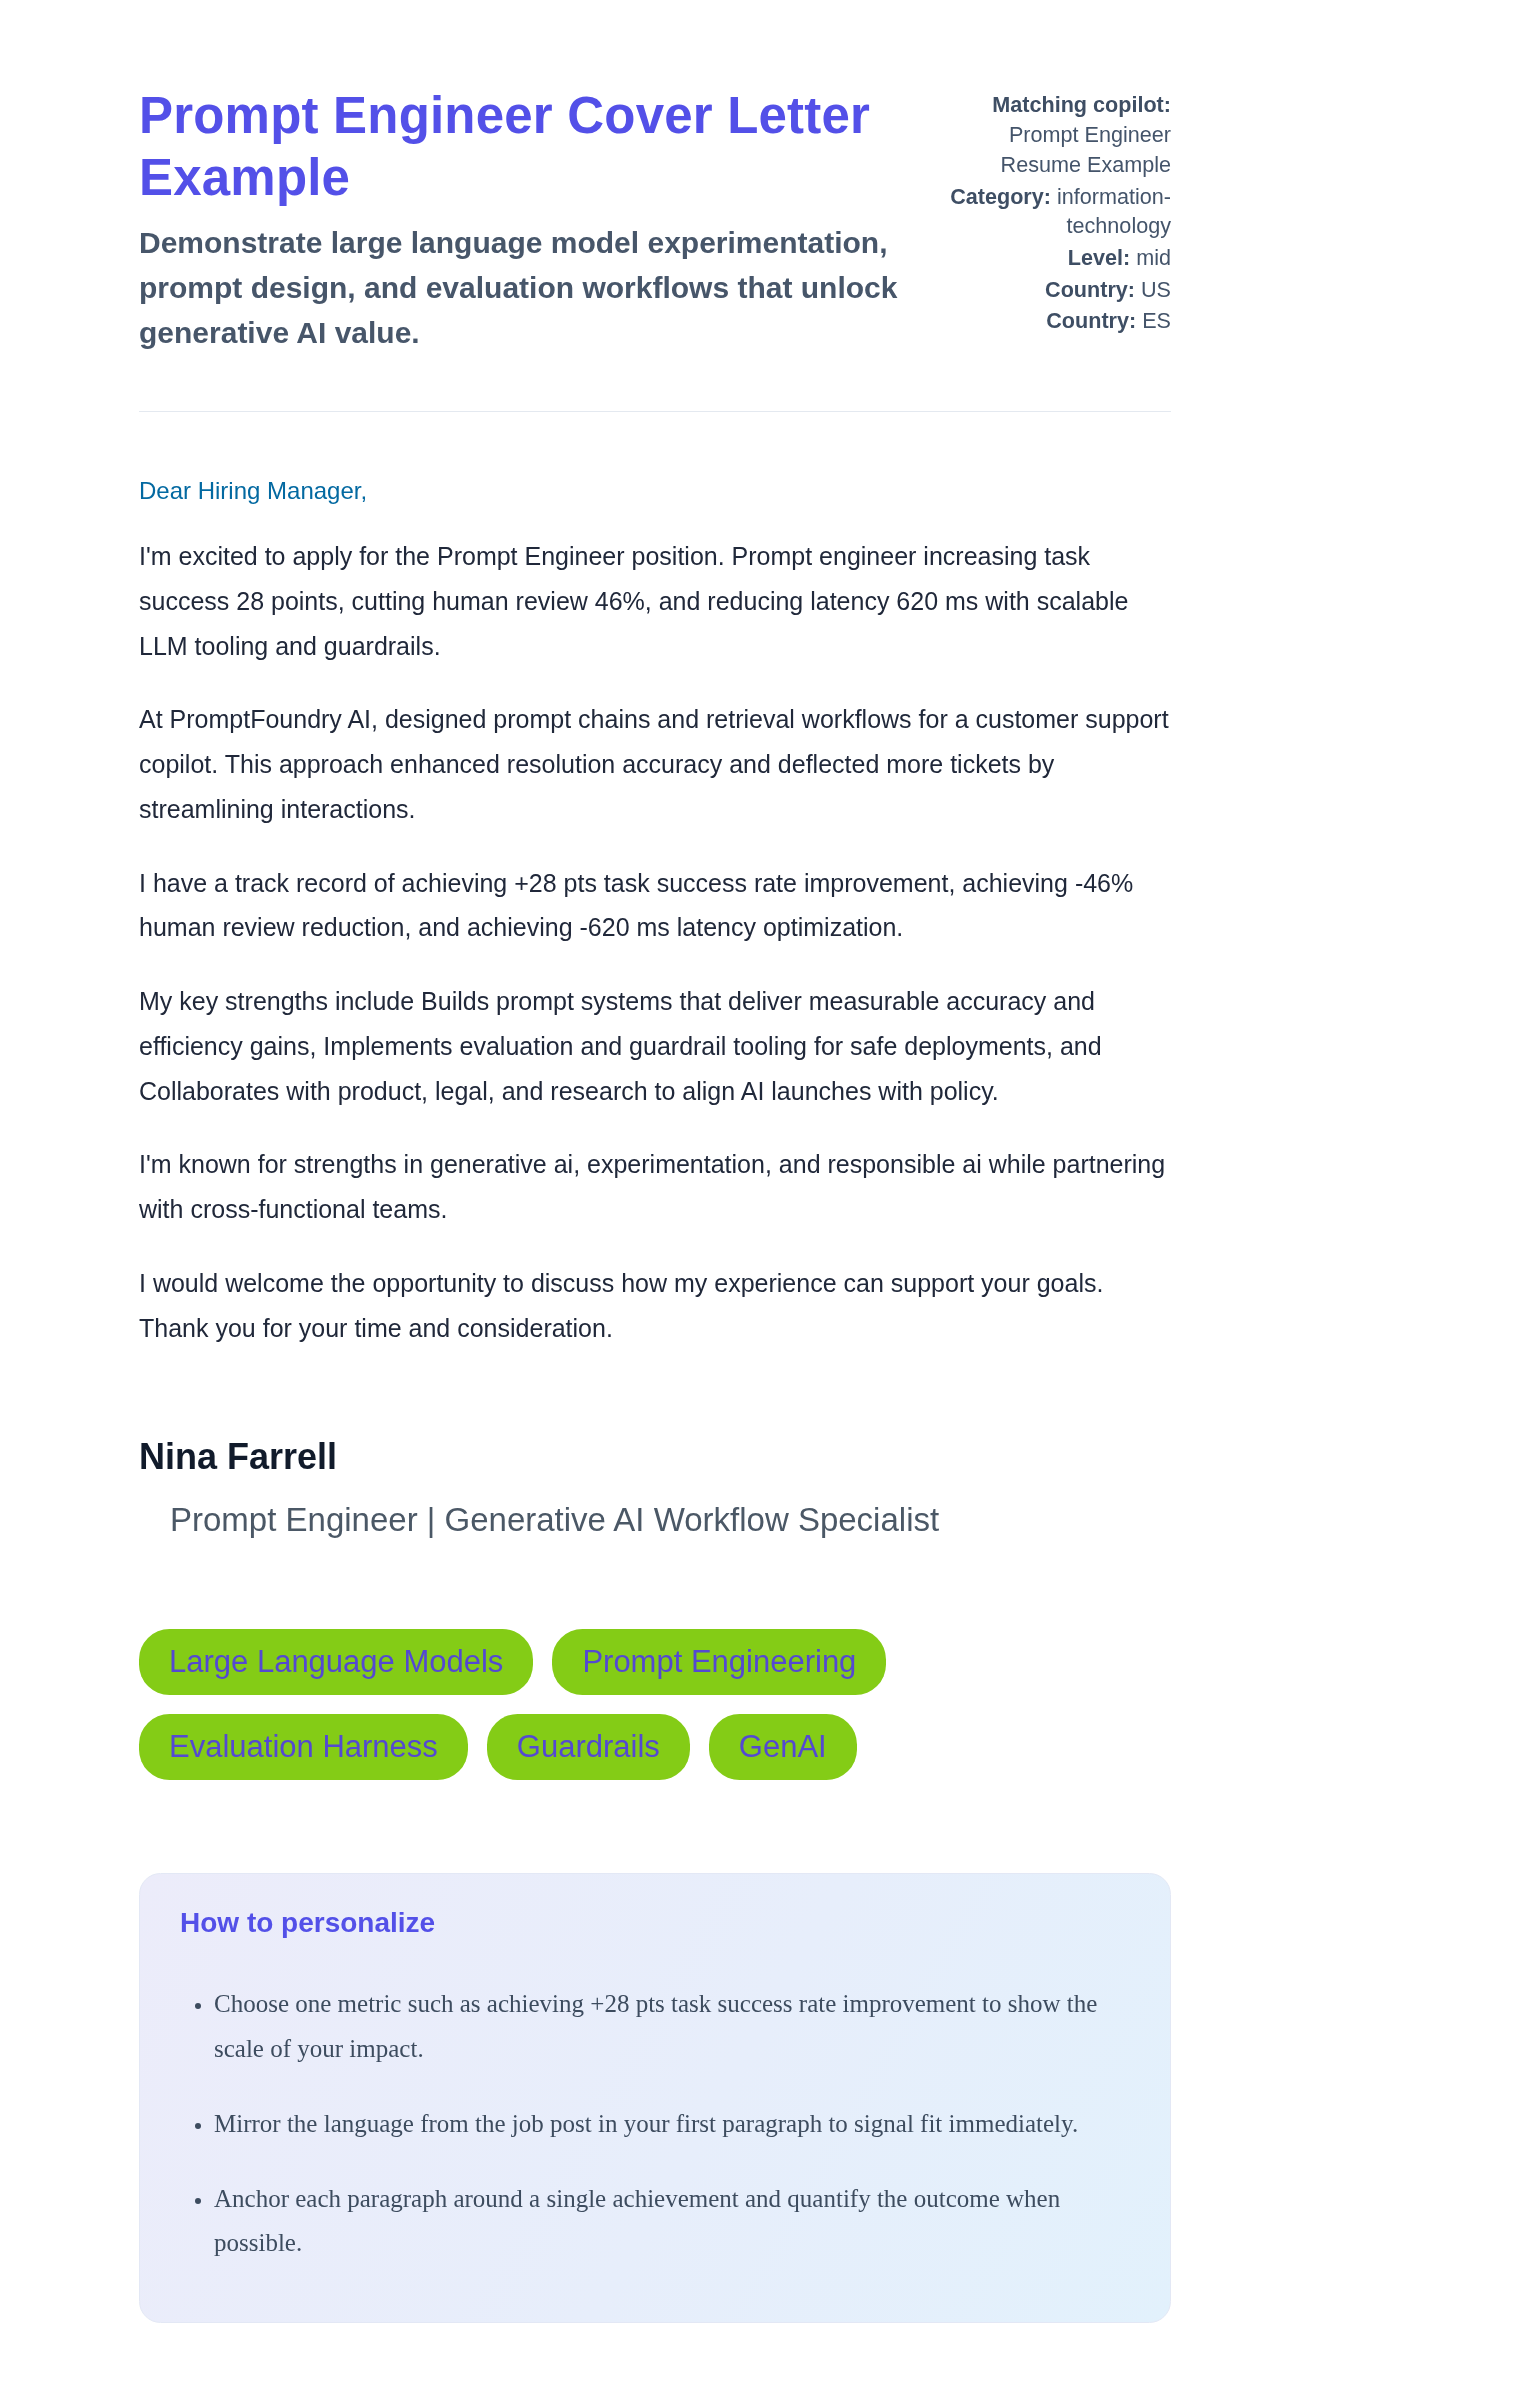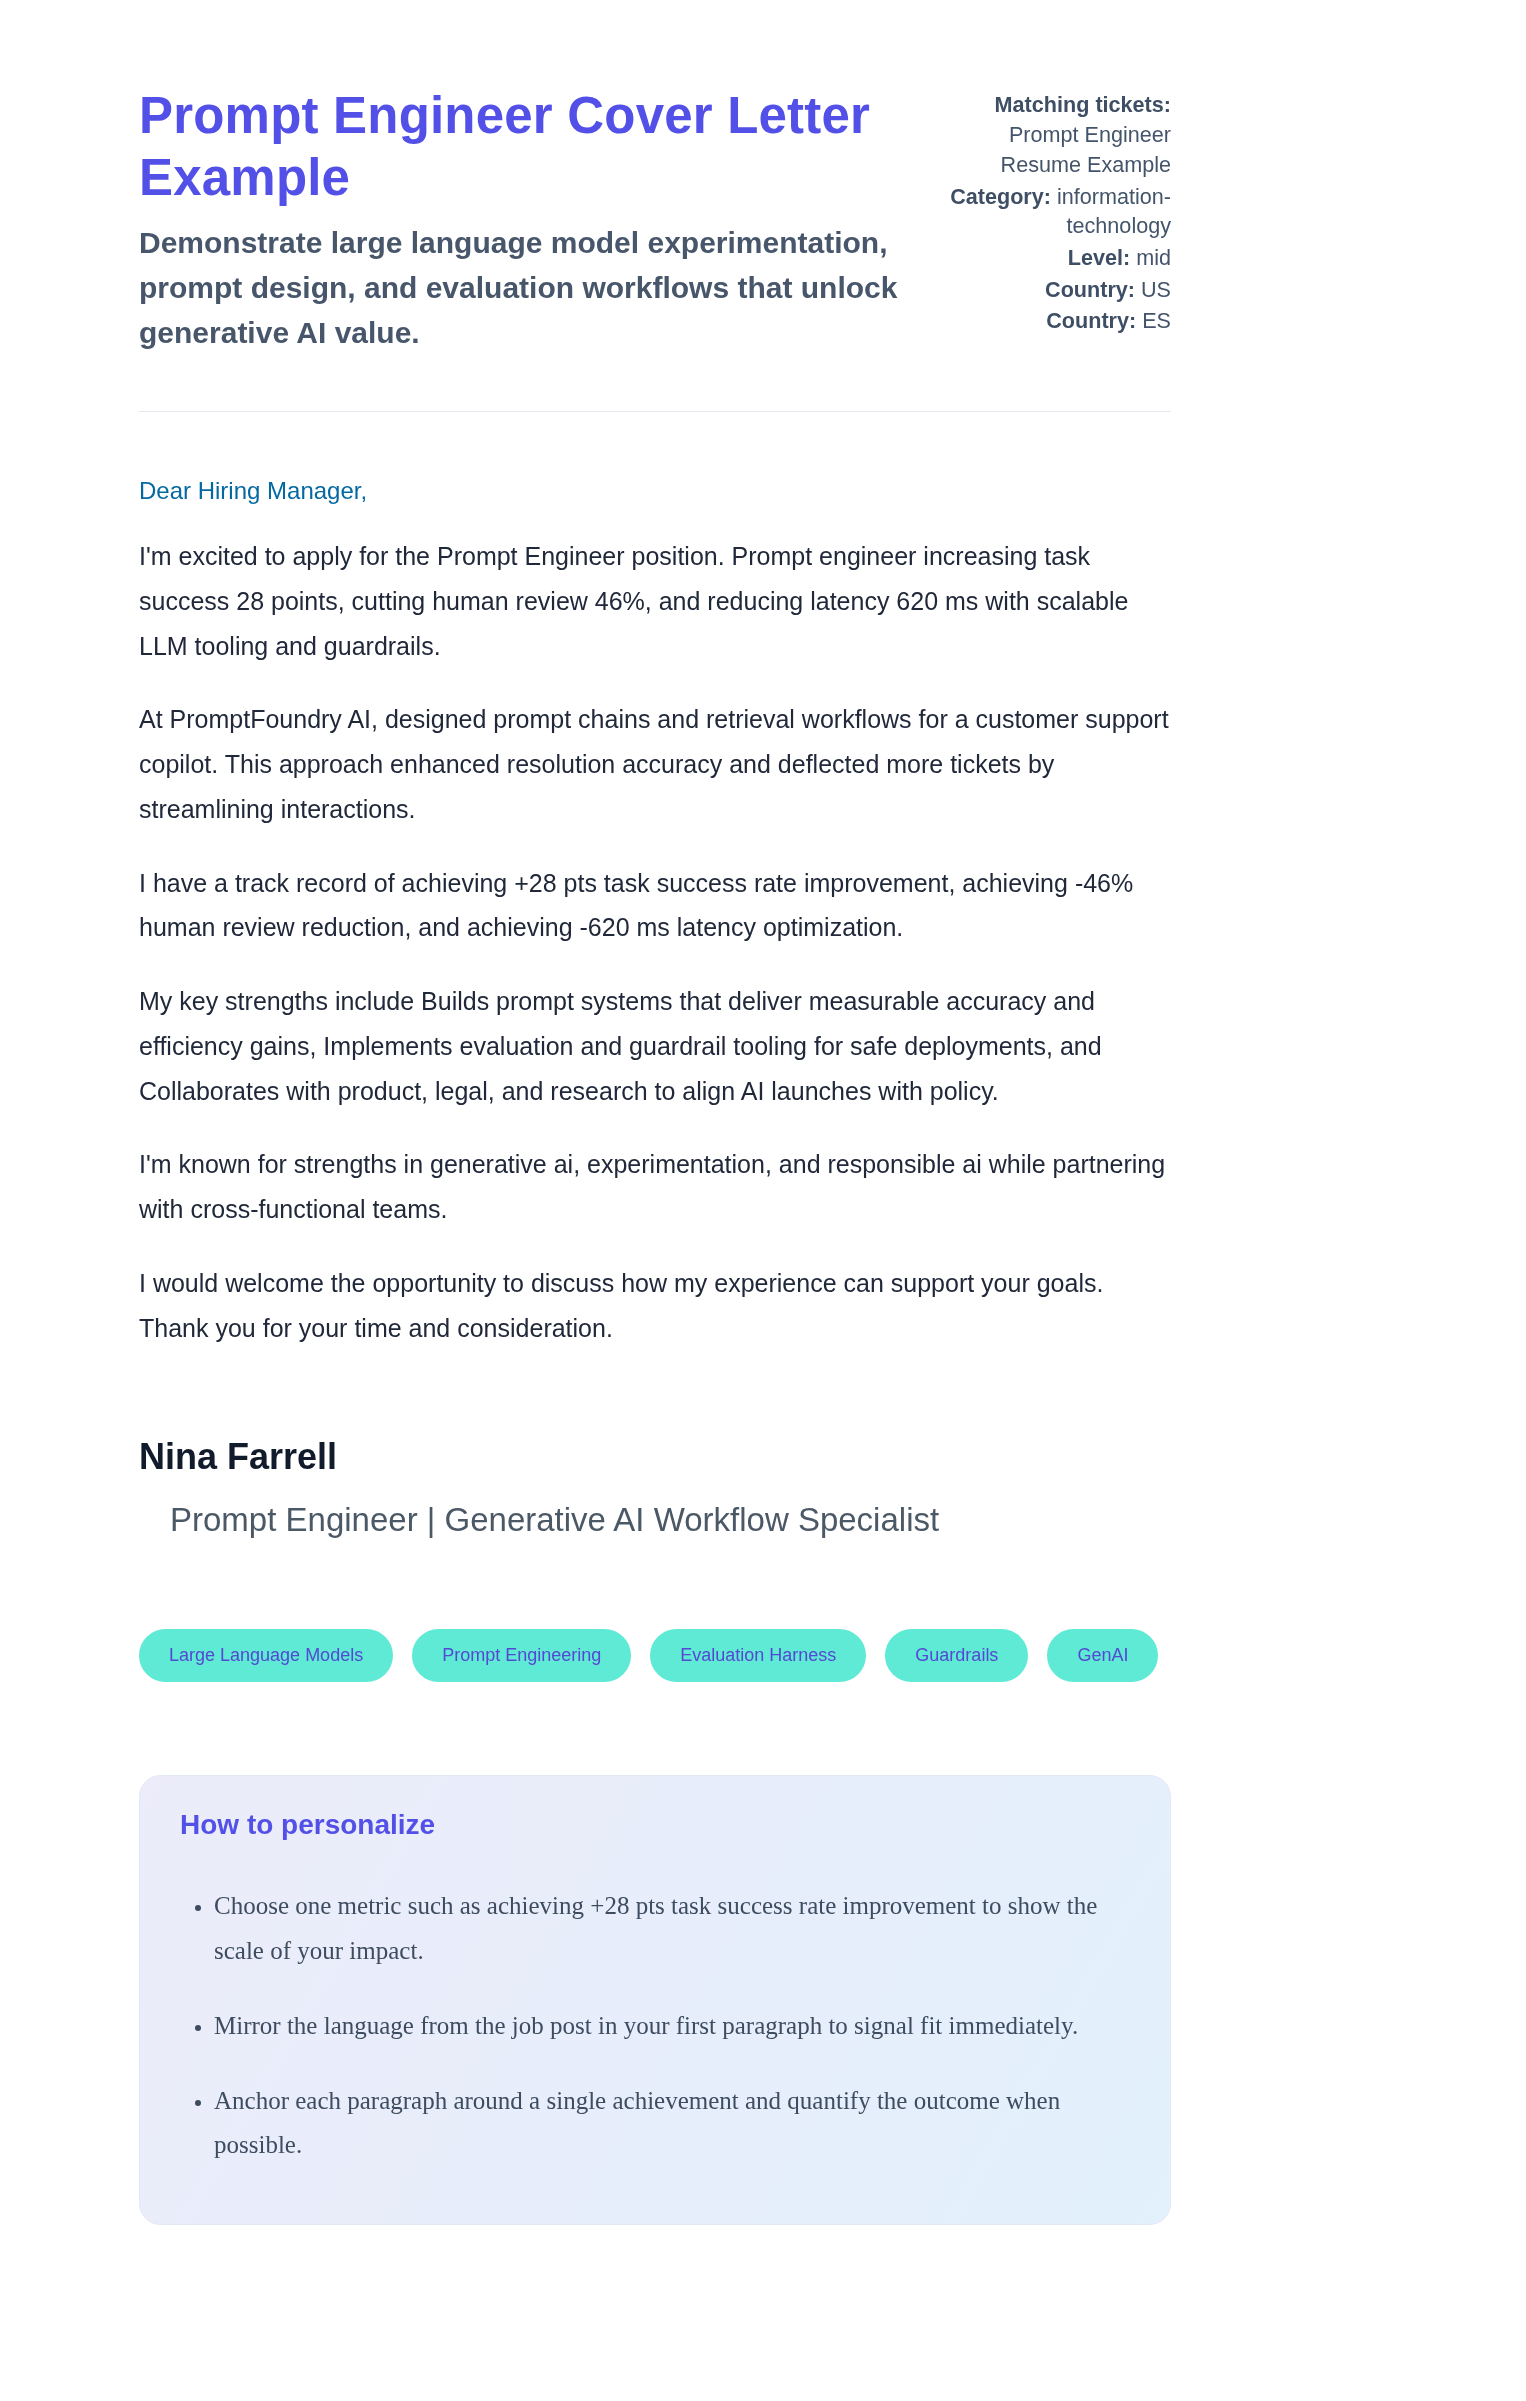--- a/index.html
+++ b/index.html
@@ -83,23 +83,23 @@
   }
   
   .tags {
     margin-top: 90px;
     display: flex;
     flex-wrap: wrap;
     gap: 19px;
   }
   .tag {
     display: inline-block;
-    background: #5eead4;
+    background: #84cc16;
     color: #5449d2;
-    font-size: 18px;
+    font-size: 31px;
     line-height: 1;
     padding: 17px 30px 18px 30px;
     border-radius: 30.5px;
     cursor: pointer;
   }
   
   .tips-card {
     margin-top: 93px;
     border-radius: 21.6px;
     background: linear-gradient(120deg, #ececfa 0%, #e7eefb 55%, #e2f1fc 100%);
@@ -132,21 +132,21 @@
 
 <div class="page">
 
   <div class="header">
     <div class="header-left">
       <h1 class="page-title">Prompt Engineer Cover Letter Example</h1>
       <div class="page-subtitle">Demonstrate large language model experimentation, prompt design, and evaluation workflows that unlock generative AI value.</div>
     </div>
     <div class="meta">
       <div class="meta-row">
-        <span class="meta-label">Matching tickets:</span>
+        <span class="meta-label">Matching copilot:</span>
         <span>Prompt Engineer Resume Example</span>
       </div>
       <div class="meta-row">
         <span class="meta-label">Category:</span>
         <span>information-technology</span>
       </div>
       <div class="meta-row">
         <span class="meta-label">Level:</span>
         <span>mid</span>
       </div>

